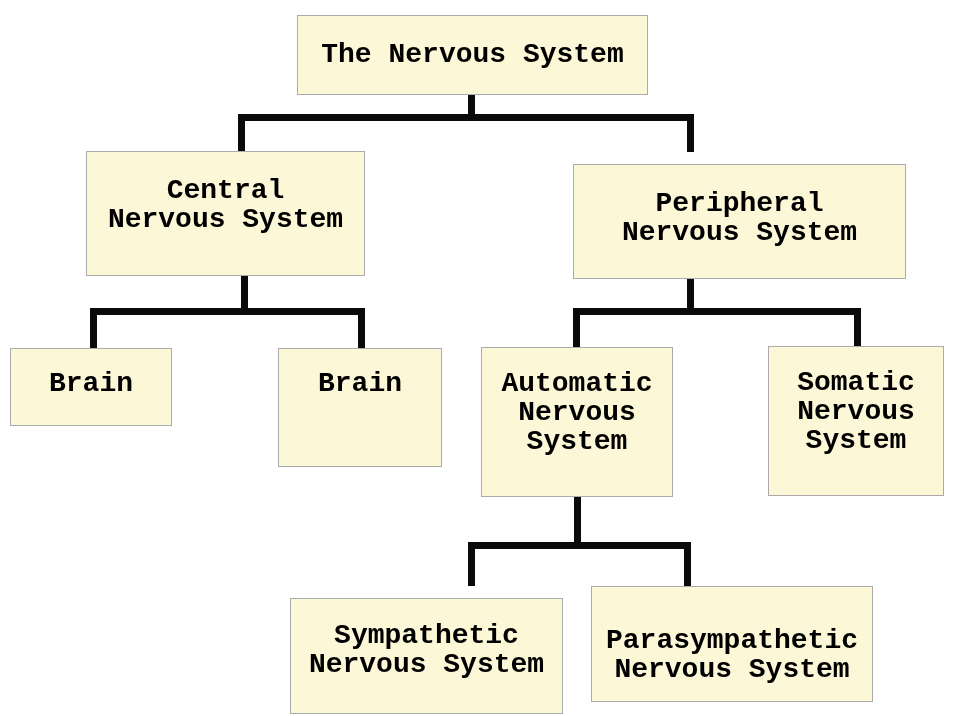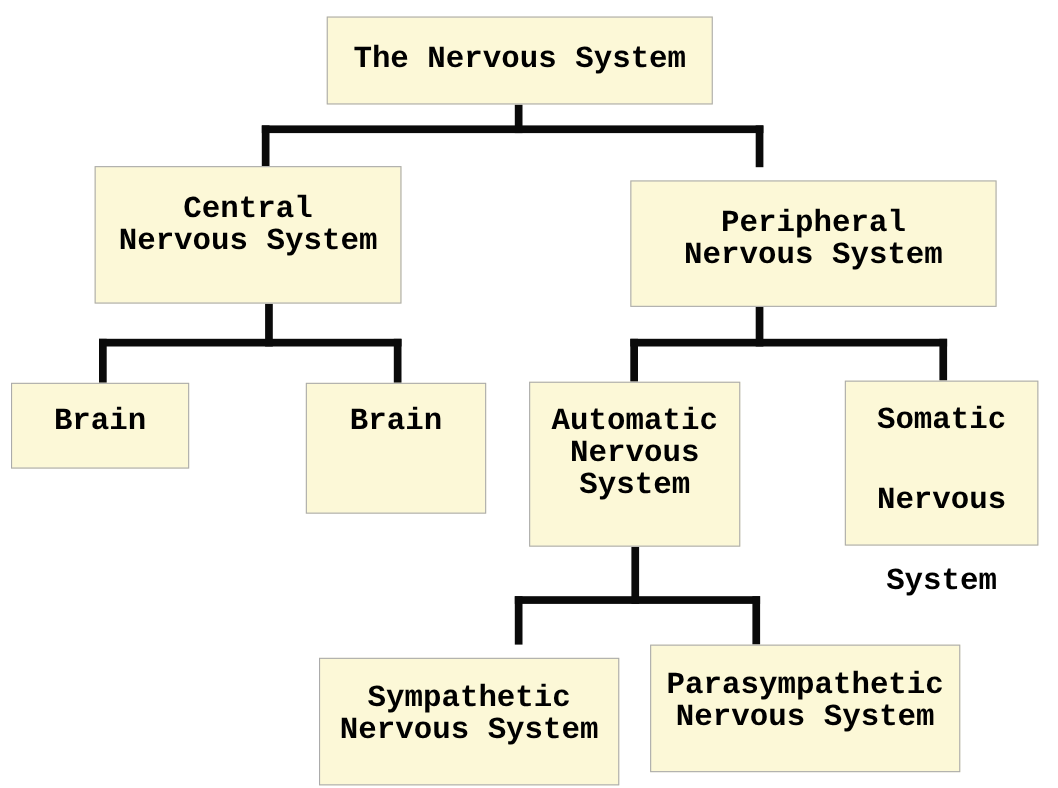--- a/index.html
+++ b/index.html
@@ -37,23 +37,23 @@
   #node-root {
     left: 297px; top: 15px; width: 351px; height: 80px;
     font-size: 28px; line-height: 34px;
     justify-content: center;
   }
   #node-central        { left:  86px; top: 151px; width: 279px; height: 125px; padding-top: 24px; }
   #node-peripheral     { left: 573px; top: 136px; width: 333px; height: 115px; padding-top: 24px; margin-top: 28px; }
   #node-brain          { left:  10px; top: 348px; width: 162px; height:  78px; padding-top: 20px; }
   #node-spinal         { left: 278px; top: 348px; width: 164px; height: 119px; padding-top: 20px; }
   #node-automatic      { left: 481px; top: 347px; width: 192px; height: 150px; padding-top: 21px; }
-  #node-somatic        { left: 768px; top: 346px; width: 176px; height: 150px; padding-top: 21px; gap: 44px; }
+  #node-somatic        { left: 768px; top: 346px; width: 176px; height: 150px; padding-top: 21px; }
   #node-sympathetic    { left: 290px; top: 586px; width: 273px; height: 116px; padding-top: 22px; margin-top: 12px; }
-  #node-parasympathetic{ left: 591px; top: 586px; width: 282px; height: 116px; padding-top: 22px; }
+  #node-parasympathetic{ left: 591px; top: 586px; width: 282px; height: 116px; padding-top: 22px; justify-content: center; }
 
   .conn { position: absolute; background: var(--connector); }
   
   #conn-root-stem       { left: 468px; top:  95px; width:   7px; height: 26px; }
   #conn-root-bar        { left: 238px; top: 114px; width: 456px; height:  7px; }
   #conn-root-drop-l     { left: 238px; top: 114px; width:   7px; height: 37px; }
   #conn-root-drop-r     { left: 687px; top: 114px; width:   7px; height: 38px; }
   
   #conn-central-stem    { left: 241px; top: 276px; width:   7px; height: 39px; }
   #conn-central-bar     { left:  90px; top: 308px; width: 275px; height:  7px; }

